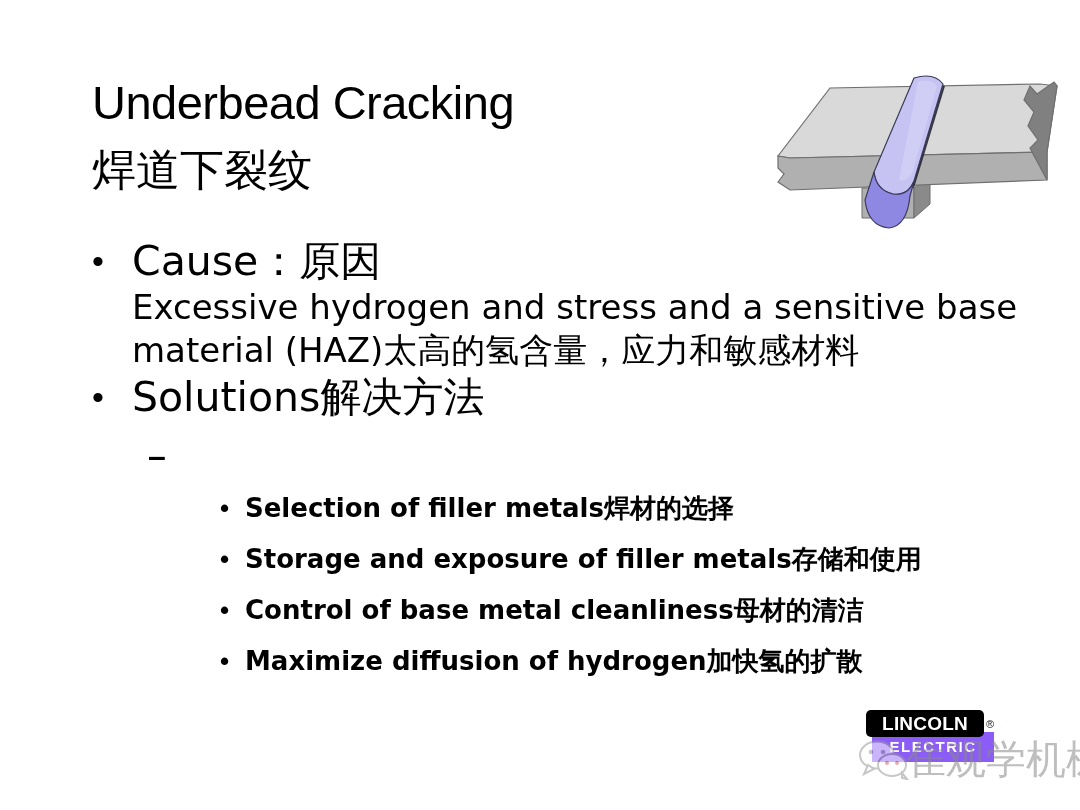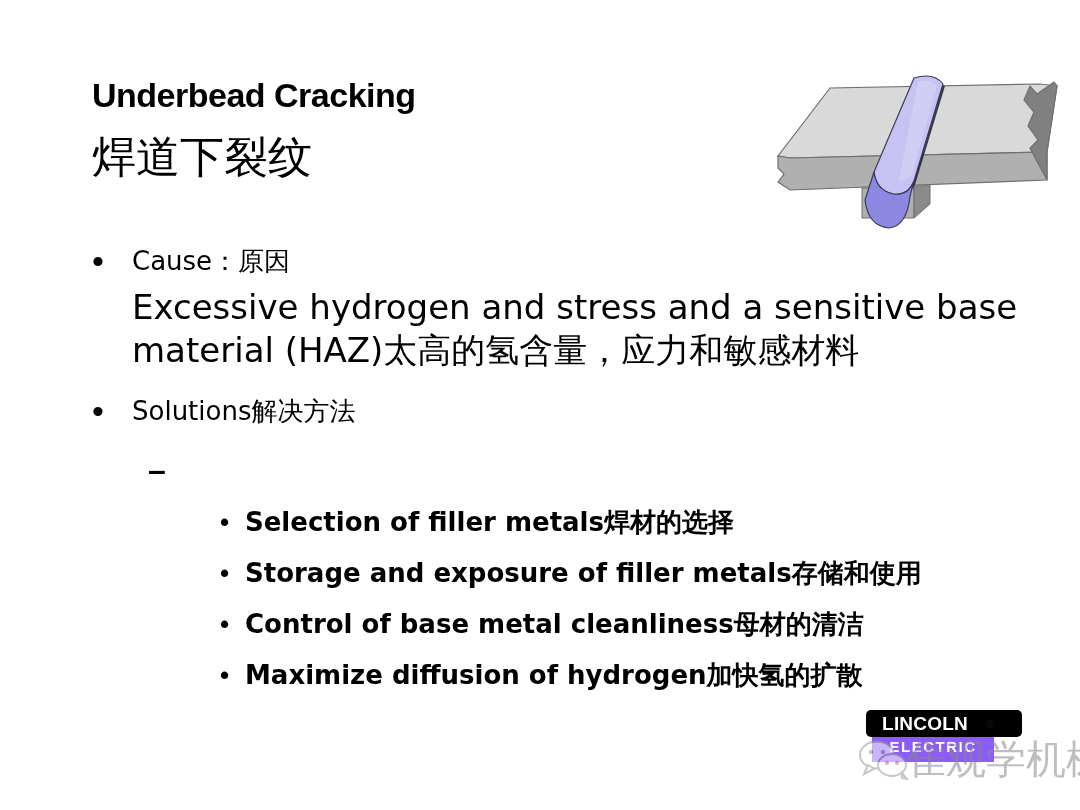--- a/index.html
+++ b/index.html
@@ -21,22 +21,22 @@
   }
 
   
   #title-block {
     position: absolute;
     left: 92px;
     top: 78px;
     width: 640px;
   }
   #title-en {
-    font-size: 34px;
-    font-weight: bold;
+    font-size: 47px;
+    font-weight: normal;
     letter-spacing: -0.5px;
     line-height: 1.05;
     white-space: nowrap;
   }
   #title-zh {
     font-size: 44px;
     font-weight: normal;
     line-height: 1.15;
     margin-top: 18px;
     white-space: nowrap;
@@ -58,30 +58,30 @@
   .l1 .marker {
     width: 44px;
     flex: 0 0 44px;
     font-size: 34px;
     line-height: 46px;
     text-align: left;
     padding-left: 4px;
     box-sizing: border-box;
   }
   .l1 .l1-text {
-    font-size: 26px;
+    font-size: 41px;
     line-height: 46px;
     flex: 1;
   }
   .para {
     font-size: 34px;
     line-height: 43px;
     margin-left: 44px;
     margin-top: 2px;
-    margin-bottom: 16px;
+    margin-bottom: 2px;
     max-width: 900px;
   }
 
   
   .l2 {
     display: flex;
     align-items: flex-start;
     margin-left: 60px;
     margin-top: 14px;
   }
@@ -159,21 +159,20 @@
     letter-spacing: 1.5px;
   }
   #logo-black {
     position: absolute;
     left: 0px;
     top: 2px;
     width: 118px;
     height: 27px;
     background: #000000;
     border-radius: 5px;
-    padding-left: 38px;
   }
   #logo-black-text {
     position: absolute;
     left: 0;
     top: 0;
     width: 118px;
     height: 27px;
     line-height: 27px;
     text-align: center;
     color: #ffffff;

